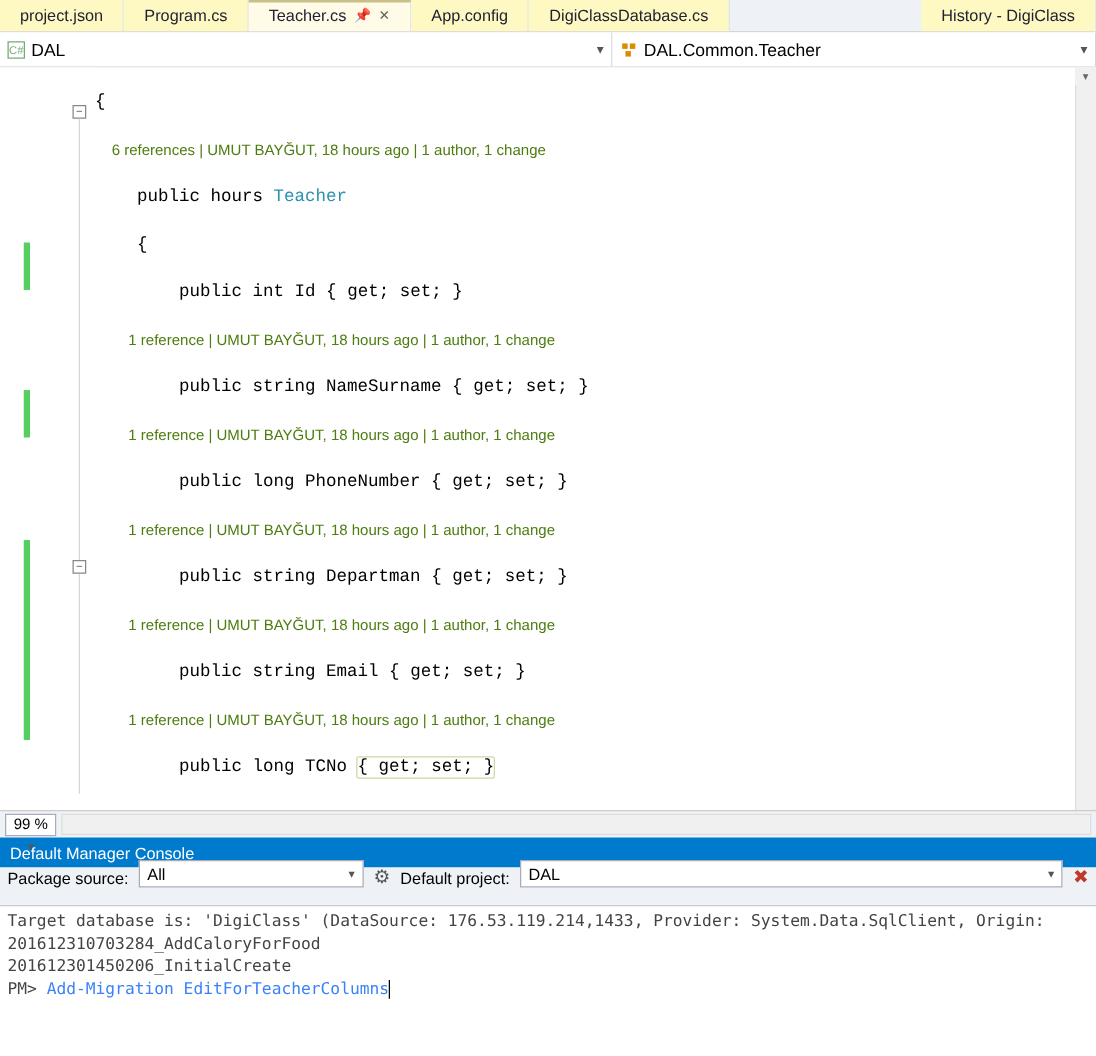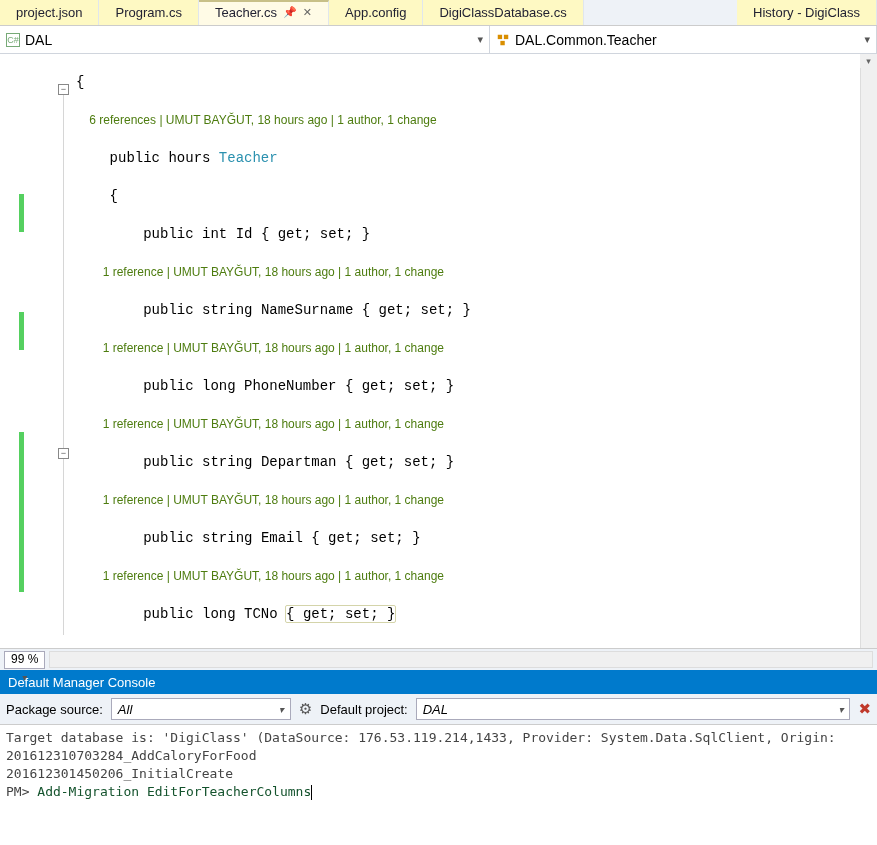--- a/index.html
+++ b/index.html
@@ -147,38 +147,37 @@
     background: #007acc;
     color: #fff;
     height: 24px;
     display: flex;
     align-items: center;
     padding: 0 8px;
     font-size: 13px;
   }
   .pmc-toolbar {
     display: flex;
-    align-items: center;
+    align-items: flex-end;
     height: 31px;
     border-bottom: 1px solid #ccc;
     background: #eef2f7;
     padding: 14px 6px;
     gap: 8px;
     font-size: 13px;
   }
   .pmc-dd {
     border: 1px solid #aab;
     background: #fff;
     padding: 0 6px;
     height: 22px;
     display: flex;
     align-items: center;
     gap: 8px;
     min-width: 150px;
-    font-style: italic;
   }
   .pmc-body {
     font-family: Consolas, monospace;
     font-size: 13px;
     color: #444;
     padding: 4px 6px;
     line-height: 18px;
     white-space: pre;
     height: 120px;
     overflow: hidden;
@@ -326,13 +325,13 @@
   <span>Default project:</span>
   <div class="pmc-dd" style="flex:1;">
     <span>DAL</span>
     <span style="margin-left:auto;font-size:10px;color:#555;">▾</span>
   </div>
   <span style="color:#c0392b;font-size:15px;">✖</span>
 </div>
 <div class="pmc-body"><span>Target database is: 'DigiClass' (DataSource: 176.53.119.214,1433, Provider: System.Data.SqlClient, Origin:</span>
 <span>201612310703284_AddCaloryForFood</span>
 <span>201612301450206_InitialCreate</span>
-<span>PM&gt;</span> <span style="color:#14532d">Add-Migration EditForTeacherColumns</span><span class="caret"></span></div>
+<span>PM&gt;</span> <span style="color:#3b82f6">Add-Migration EditForTeacherColumns</span><span class="caret"></span></div>
 
 </body></html>

